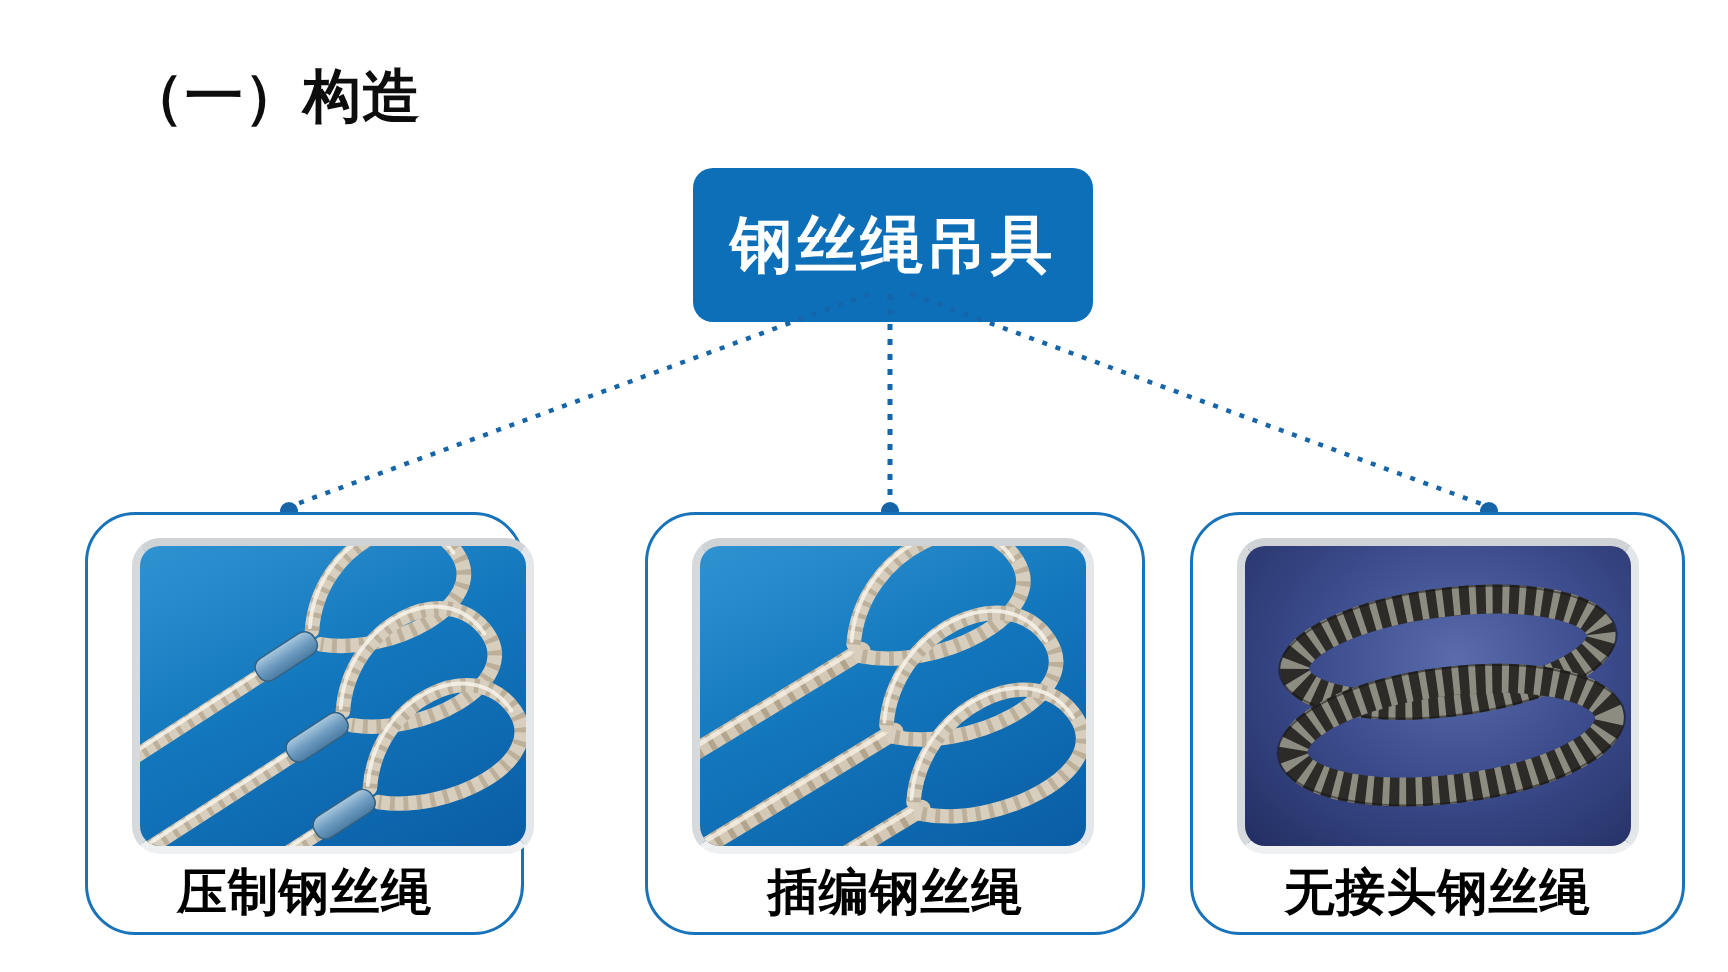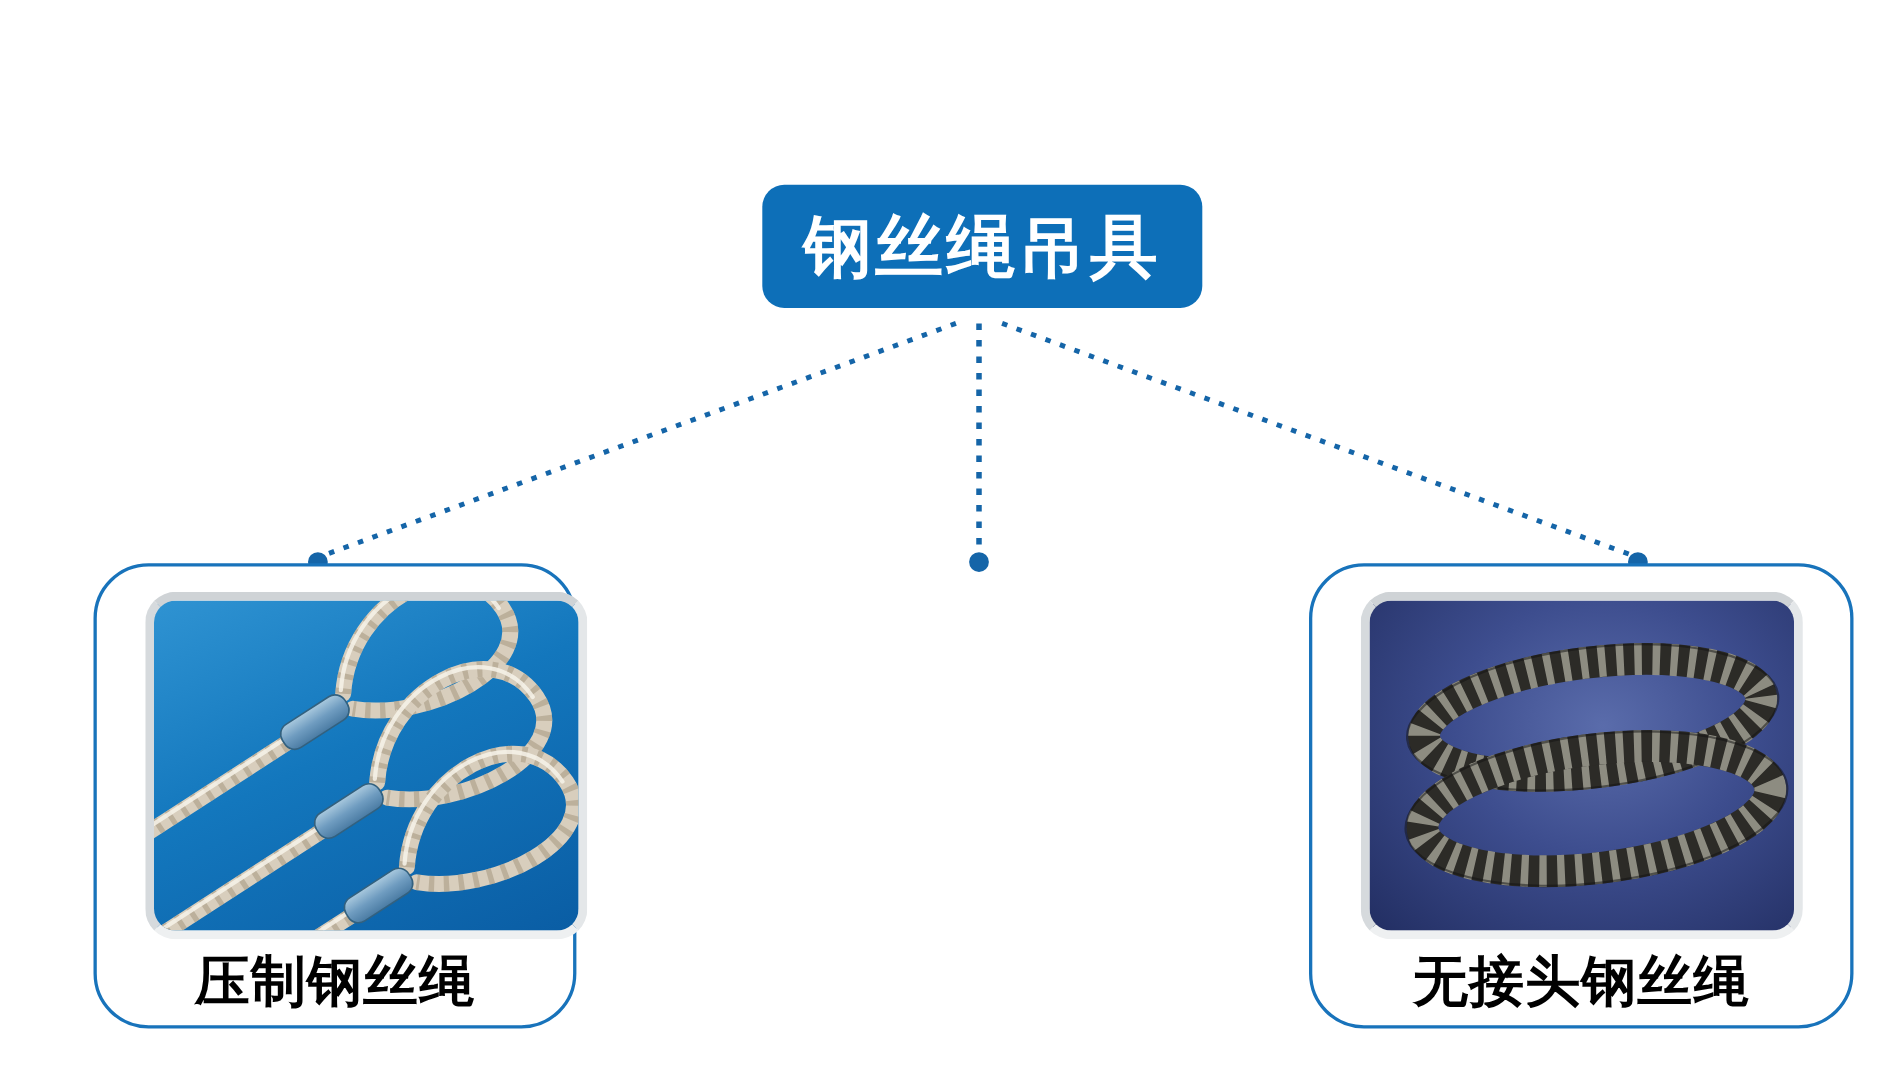--- a/index.html
+++ b/index.html
@@ -4,21 +4,21 @@
 <style>
   html,body{margin:0;padding:0;background:#ffffff;}
   body{font-family:"Liberation Sans","DejaVu Sans",sans-serif;}
   #slide{position:relative;width:1728px;height:972px;background:#ffffff;overflow:hidden;}
 
   
   .slide-title{position:absolute;left:126px;top:58px;font-size:58px;font-weight:900;
     color:#0d0d0d;letter-spacing:1px;white-space:nowrap;}
 
   
-  .hub{position:absolute;left:693px;top:168px;width:400px;height:112px;background:#0d6fb8;
+  .hub{position:absolute;left:693px;top:168px;width:400px;height:154px;background:#0d6fb8;
     border-radius:20px;display:flex;align-items:center;justify-content:center;}
   .hub-label{color:#ffffff;font-size:62px;font-weight:900;letter-spacing:3px;white-space:nowrap;}
 
   
   svg.connectors{position:absolute;left:0;top:0;width:1728px;height:972px;pointer-events:none;}
 
   
   .card{position:absolute;top:512px;height:423px;background:#ffffff;border:3px solid #1873bb;
     border-radius:50px;box-sizing:border-box;}
   .card-1{left:85px;width:439px;}
@@ -44,20 +44,21 @@
   .ropeC2{fill:none;stroke:#f5f0e5;stroke-width:5;stroke-linecap:round;opacity:.8;}
   .ringA{fill:none;stroke:#2c2b27;stroke-width:30;}
   .ringB{fill:none;stroke:#a6a599;stroke-width:30;stroke-dasharray:7 10;opacity:.8;}
   .ringC{fill:none;stroke:#111111;stroke-width:2;opacity:.5;}
 </style>
 </head>
 <body>
 
 <div id="slide">
 
+  <div class="slide-title">（一）构造</div>
 
   <div class="hub">
     <span class="hub-label">钢丝绳吊具</span>
   </div>
 
   <svg class="connectors" viewBox="0 0 1728 972">
     <line x1="869" y1="294" x2="291" y2="506" stroke="#1565a8" stroke-width="4.5" stroke-dasharray="5 9"></line>
     <line x1="890" y1="294" x2="890" y2="506" stroke="#1565a8" stroke-width="5" stroke-dasharray="6 9"></line>
     <line x1="911" y1="294" x2="1487" y2="506" stroke="#1565a8" stroke-width="4.5" stroke-dasharray="5 9"></line>
     <circle cx="289" cy="511" r="9" fill="#1565a8"></circle>
@@ -85,20 +86,40 @@
           </g>
         </defs>
         <use href="#sl" transform="translate(196,86) rotate(-33)"></use>
         <use href="#sl" transform="translate(228,170) rotate(-33)"></use>
         <use href="#sl" transform="translate(256,250) rotate(-33)"></use>
       </svg>
     </div>
     <div class="caption">压制钢丝绳</div>
   </div>
 
+  <div class="card card-2">
+    <div class="photo photo-azure">
+      <svg viewBox="0 0 400 312" preserveAspectRatio="none">
+        <defs>
+          <g id="sp">
+            <path class="ropeA2" d="M -340,6 L -26,4"></path>
+            <path class="ropeB2" d="M -340,6 L -26,4"></path>
+            <path class="ropeC2" d="M -340,1 L -30,0"></path>
+            <path class="ropeA" d="M -30,-6 C 26,-86 158,-74 160,6 C 162,74 28,62 -30,8"></path>
+            <path class="ropeB" d="M -30,-6 C 26,-86 158,-74 160,6 C 162,74 28,62 -30,8"></path>
+            <path class="ropeC" d="M -30,-10 C 26,-90 156,-78 157,4"></path>
+          </g>
+        </defs>
+        <use href="#sp" transform="translate(188,92) rotate(-31)"></use>
+        <use href="#sp" transform="translate(222,176) rotate(-31)"></use>
+        <use href="#sp" transform="translate(250,256) rotate(-31)"></use>
+      </svg>
+    </div>
+    <div class="caption">插编钢丝绳</div>
+  </div>
 
   <div class="card card-3">
     <div class="photo photo-navy">
       <svg viewBox="0 0 400 312" preserveAspectRatio="none">
         <g transform="rotate(-7 200 150)">
           <ellipse class="ringA" cx="215" cy="112" rx="160" ry="52"></ellipse>
           <ellipse class="ringB" cx="215" cy="112" rx="160" ry="52"></ellipse>
           <ellipse class="ringC" cx="215" cy="112" rx="176" ry="66"></ellipse>
           <ellipse class="ringA" cx="208" cy="198" rx="165" ry="56"></ellipse>
           <ellipse class="ringB" cx="208" cy="198" rx="165" ry="56"></ellipse>

